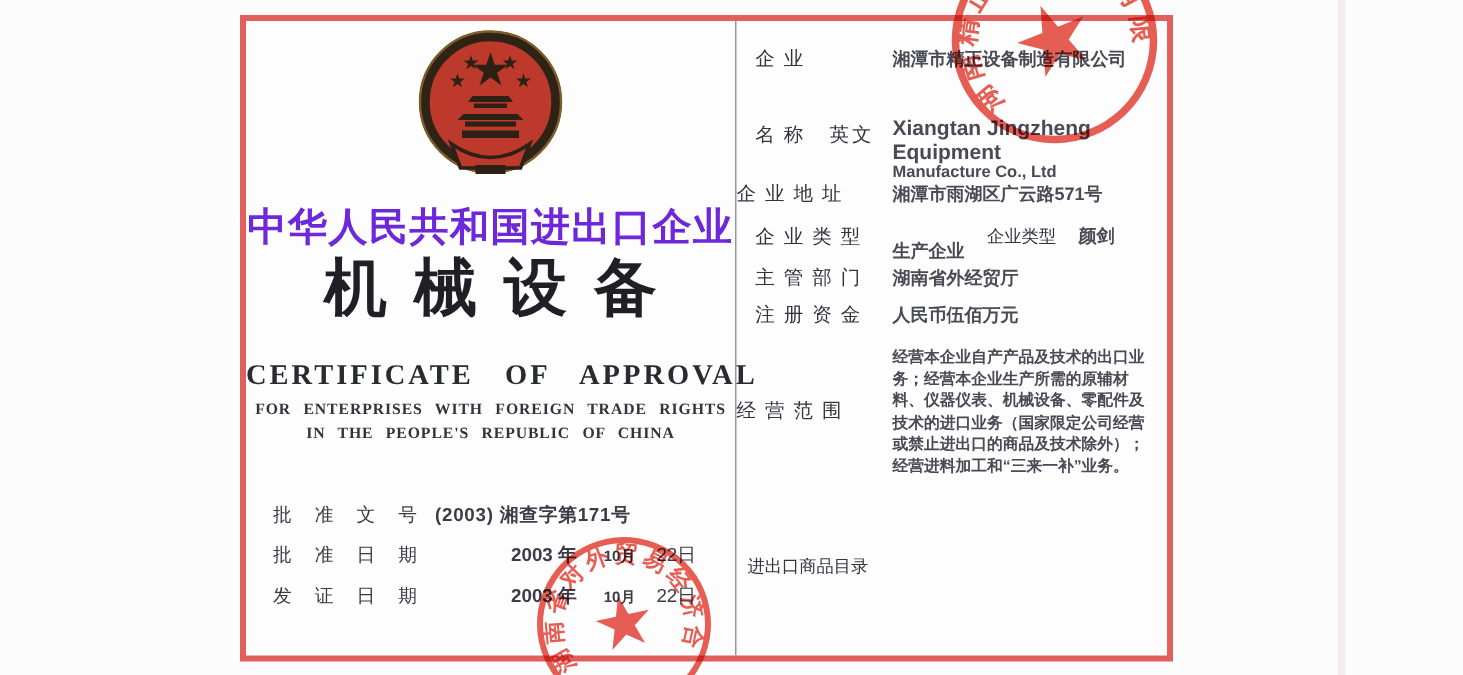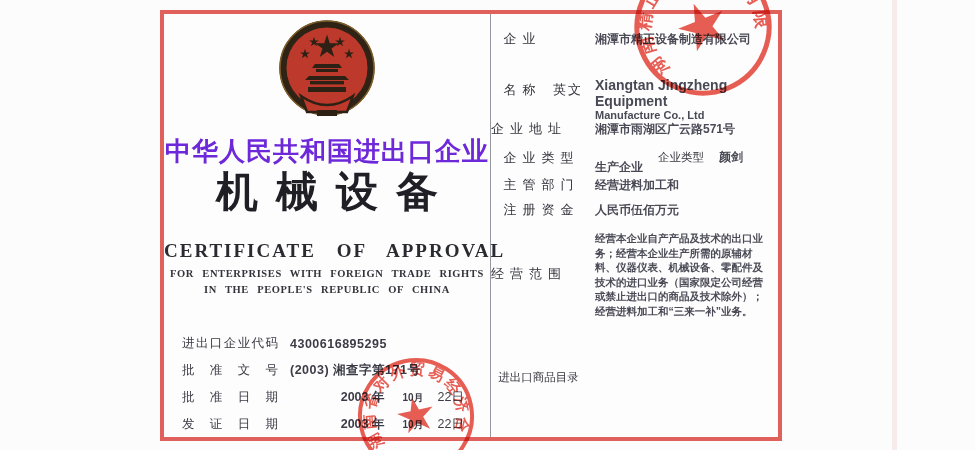--- a/index.html
+++ b/index.html
@@ -85,24 +85,20 @@
       </div>
 
       <div class="title-cn">中华人民共和国进出口企业</div>
       <div class="title-main">机械设备</div>
       <div class="title-en">CERTIFICATE OF APPROVAL</div>
       <div class="sub-en l1">FOR ENTERPRISES WITH FOREIGN TRADE RIGHTS</div>
       <div class="sub-en l2">IN THE PEOPLE'S REPUBLIC OF CHINA</div>
 
       <div class="fields">
         <div class="frow">
-          <span class="flabel">进出口企业代码</span>
-          <span class="fvalue">4300616895295</span>
-        </div>
-        <div class="frow">
           <span class="flabel">批准文号</span>
           <span class="fvalue">(2003) 湘查字第171号</span>
         </div>
         <div class="frow">
           <span class="flabel">批准日期</span>
           <span class="dyear">2003 年</span>
           <span class="dmonth">10月</span>
           <span class="dday">22日</span>
         </div>
         <div class="frow">
@@ -162,21 +158,21 @@
         <span class="clabel" style="font-size:11.5px;">企业类型</span>
       </div>
       <div class="cell" style="left:220px;top:129px;width:68px;height:29px;padding-left:8px;">
         <span class="cvalue">颜剑</span>
       </div>
 
       <div class="cell" style="left:0;top:158px;width:95px;height:26px;justify-content:center;">
         <span class="clabel jl" style="width:70px;">主管部门</span>
       </div>
       <div class="cell" style="left:95px;top:158px;width:193px;height:26px;padding-left:9px;">
-        <span class="cvalue">经营进料加工和</span>
+        <span class="cvalue">湖南省外经贸厅</span>
       </div>
 
       <div class="cell" style="left:0;top:184px;width:95px;height:24px;justify-content:center;">
         <span class="clabel jl" style="width:70px;">注册资金</span>
       </div>
       <div class="cell" style="left:95px;top:184px;width:193px;height:24px;padding-left:9px;">
         <span class="cvalue">人民币伍佰万元</span>
       </div>
 
       <div class="cell" style="left:0;top:208px;width:95px;height:103px;justify-content:flex-start;">

